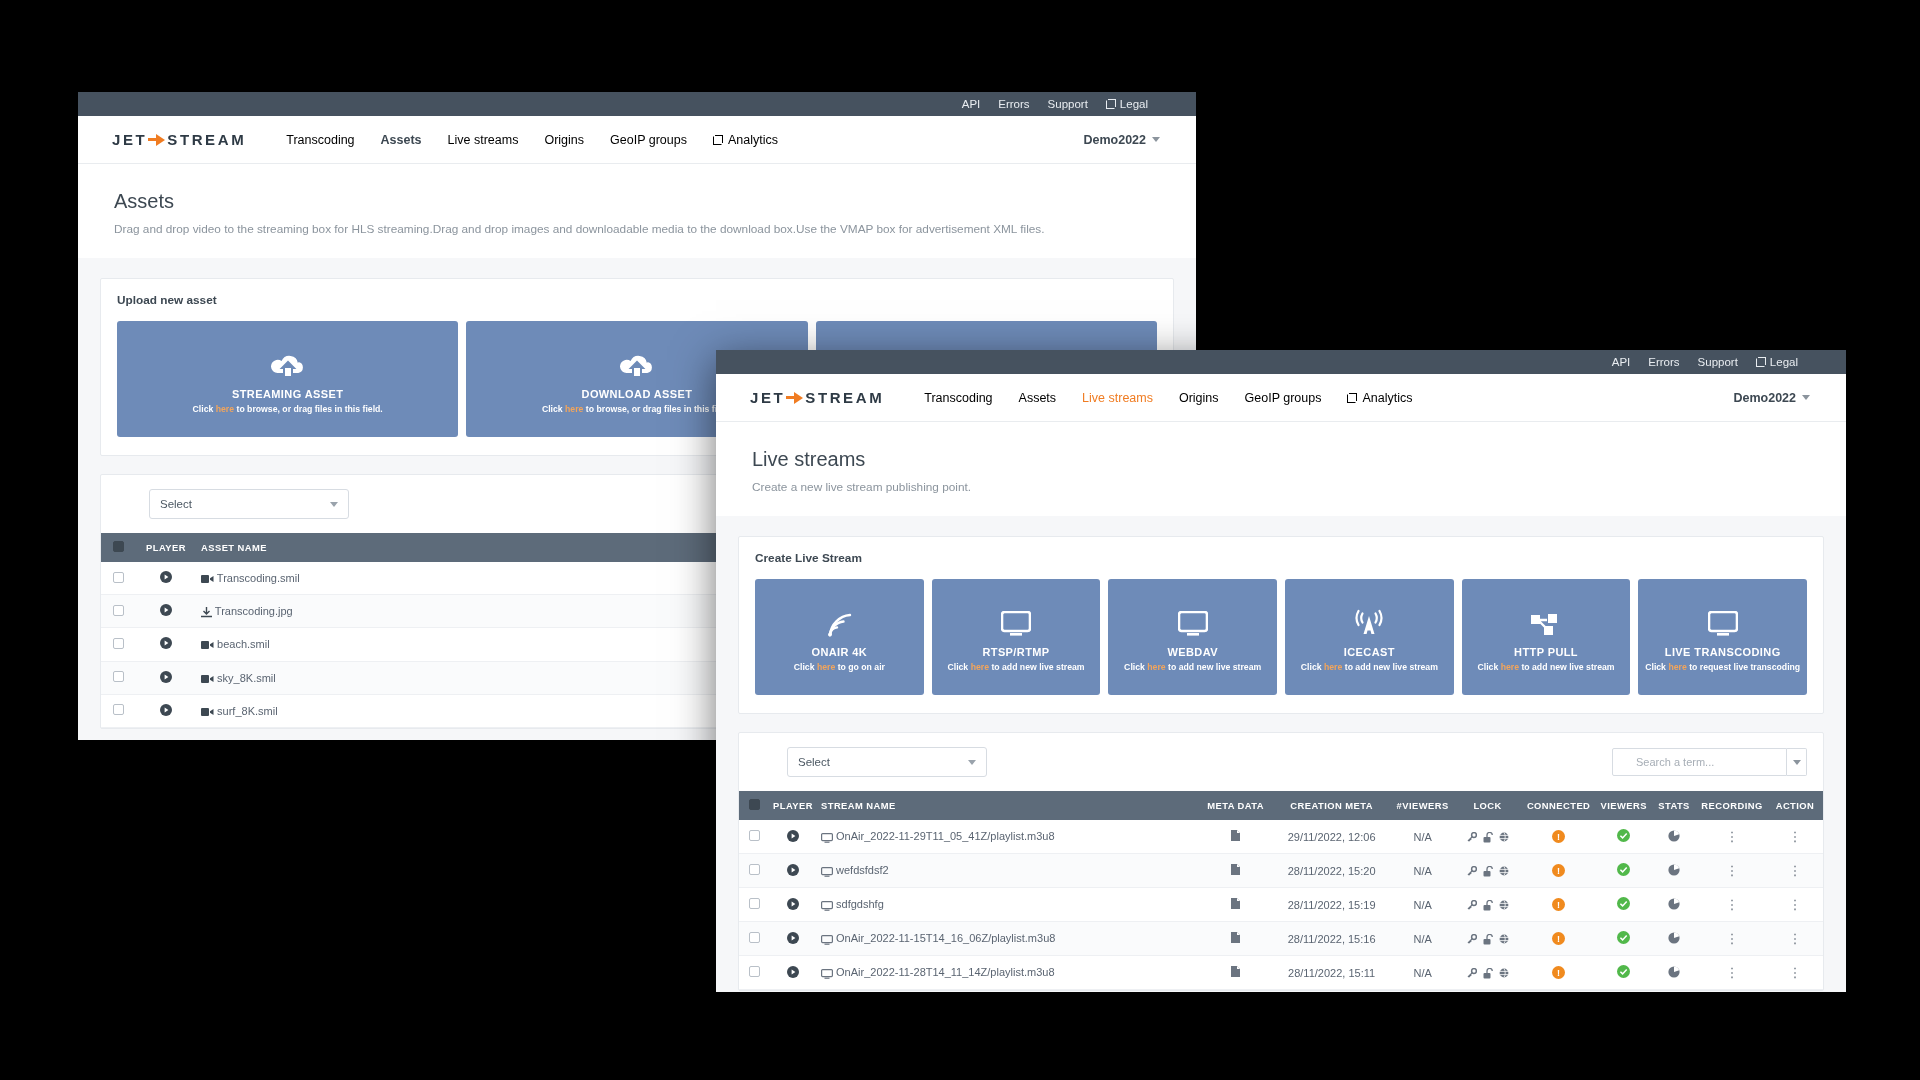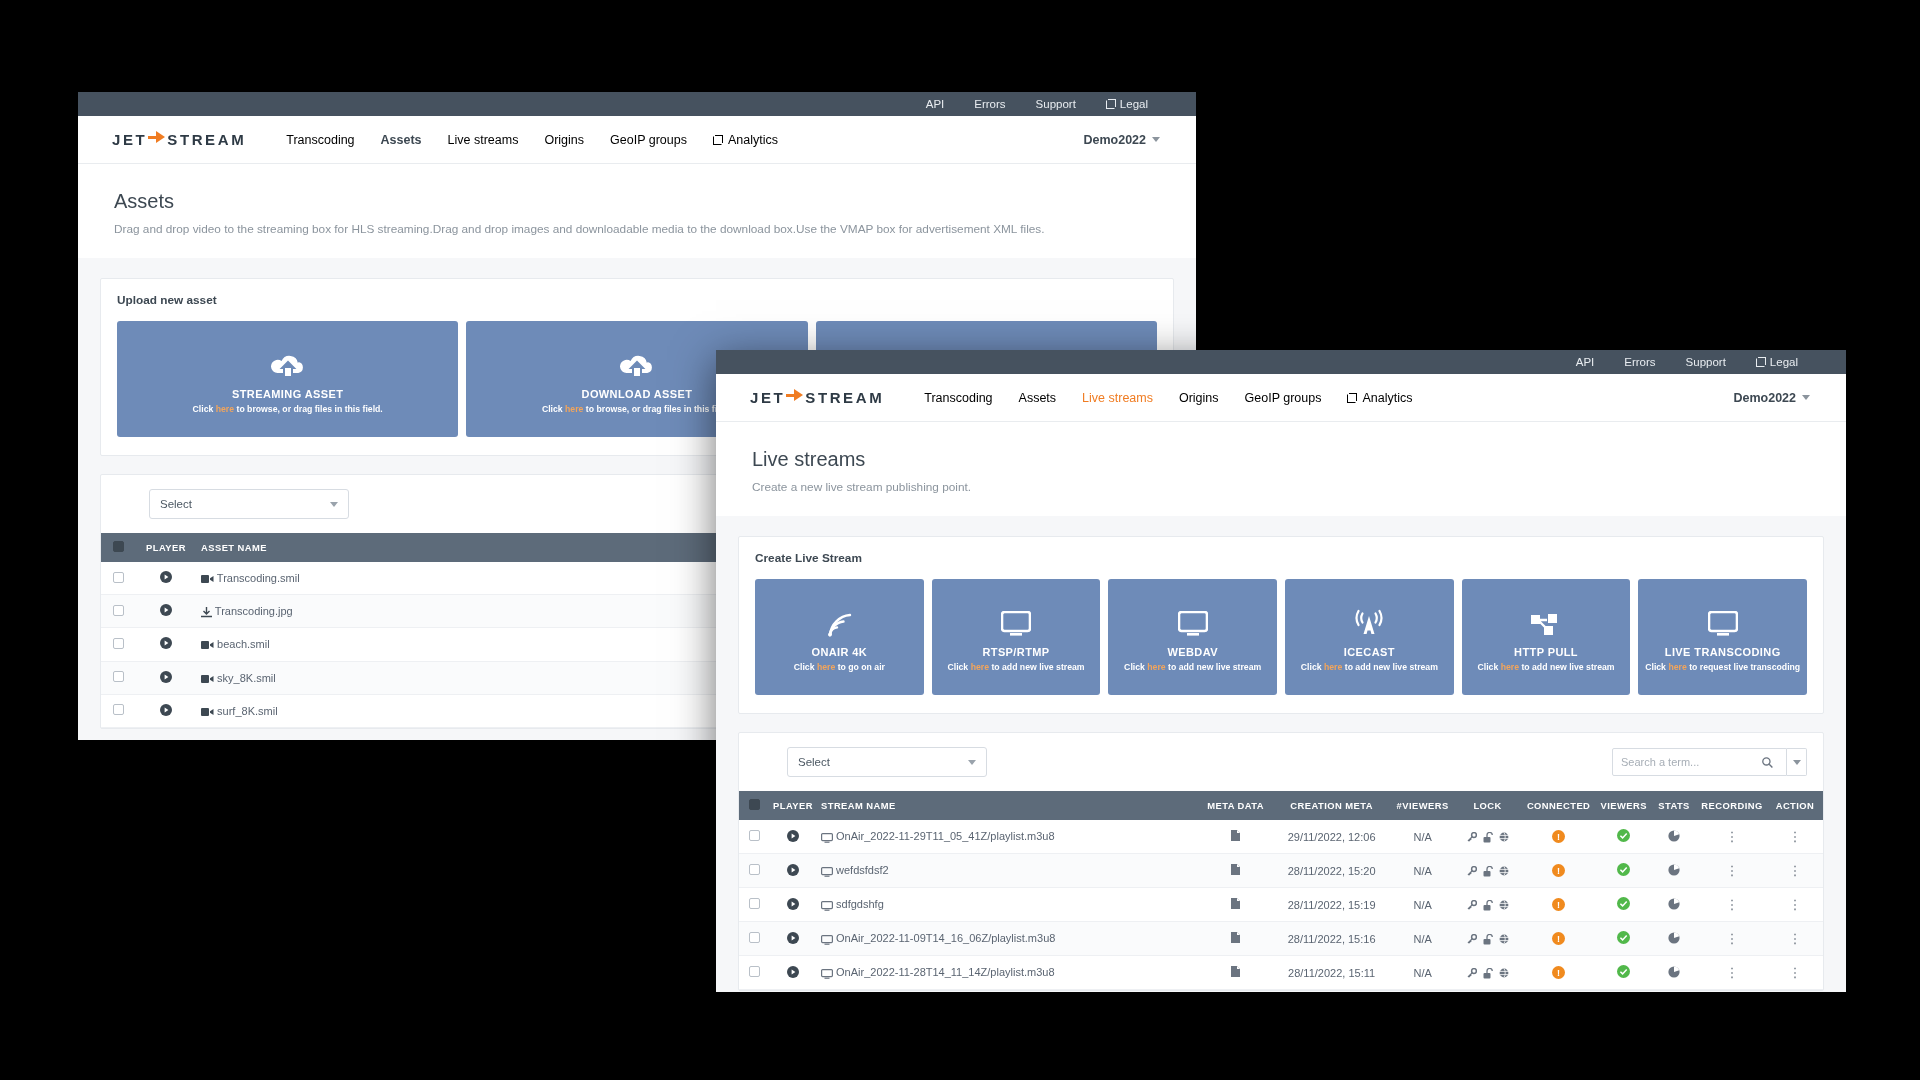--- a/index.html
+++ b/index.html
@@ -20,21 +20,21 @@
   }
   .win-assets { left: 78px; top: 92px; width: 1118px; height: 648px; }
   .win-live   { left: 716px; top: 350px; width: 1130px; height: 642px; }
 
   
   .utilbar {
     background: #46525f;
     height: 24px;
     display: flex; align-items: center; justify-content: flex-end;
     padding-right: 48px;
-    gap: 30px;
+    gap: 18px;
   }
   .utilbar a {
     color: #e9edf1; font-size: 11.5px; text-decoration: none;
     display: flex; align-items: center; gap: 4px; white-space: nowrap;
   }
   .ext-ico { display:inline-block; width:10px; height:10px; position:relative; }
   .ext-ico::before {
     content:""; position:absolute; left:0; bottom:0; width:7px; height:7px;
     border:1.3px solid currentColor; border-top-color:transparent; border-right-color:transparent;
   }
@@ -45,21 +45,21 @@
 
   
   .navbar {
     height: 48px; background:#fff;
     display:flex; align-items:center;
     padding: 0 36px 0 34px;
     border-bottom: 1px solid #e9ecef;
   }
   .logo {
     font-size: 15px; font-weight: 700; letter-spacing: 2.6px;
-    color:#2e3a45; display:flex; align-items:flex-start; white-space:nowrap;
+    color:#2e3a45; display:flex; align-items:center; white-space:nowrap;
   }
   .logo .arw {
     display:inline-block; margin:0 1px 0 1px; position:relative; width:18px; height:12px;
   }
   .logo .arw::before{
     content:""; position:absolute; left:0; top:4.5px; width:12px; height:3px; background:#f07c22;
   }
   .logo .arw::after{
     content:""; position:absolute; left:8px; top:0px;
     border-left:9px solid #f07c22; border-top:6px solid transparent; border-bottom:6px solid transparent;
@@ -103,21 +103,21 @@
   
   .tbl-toolbar { display:flex; align-items:center; padding:14px 16px; }
   .select-box {
     width:200px; height:30px; border:1px solid #d7dce2; border-radius:3px; background:#fff;
     display:flex; align-items:center; padding:0 10px; font-size:11.5px; color:#4c5863;margin-left:32px;
   }
   .select-box .cv { margin-left:auto; width:0;height:0;border-left:4px solid transparent;border-right:4px solid transparent;border-top:5px solid #9aa3ac;}
   .search-wrap { margin-left:auto; display:flex; align-items:center; }
   .search-box {
     width:175px; height:28px; border:1px solid #d7dce2; border-radius:2px 0 0 2px; background:#fff;
-    display:flex; align-items:center; padding:0 8px; font-size:11px; color:#9aa3ac; gap:6px;
+    display:flex; align-items:center; padding:0 23px; font-size:11px; color:#9aa3ac; gap:6px;
   }
   .search-box input { border:0; outline:0; width:135px; font-size:11px; color:#4c5863; font-family:inherit;}
   .search-box input::placeholder { color:#a7aeb6; }
   .search-btn {
     width:20px;height:28px;border:1px solid #d7dce2;border-left:0;border-radius:0 2px 2px 0;background:#fff;
     display:flex;align-items:center;justify-content:center;
   }
 
   
   table { width:100%; border-collapse:collapse; }
@@ -701,21 +701,21 @@
 
             <tr>
               <td class="ctr"><span class="cbx"></span></td>
               <td class="ctr"><svg width="12" height="12" viewBox="0 0 12 12">
                     <circle cx="6" cy="6" r="6" fill="#3d4852"></circle>
                     <path d="M4.6 3.4 8.4 6l-3.8 2.6z" fill="#fff"></path>
                   </svg></td>
               <td><svg width="12" height="10" viewBox="0 0 12 10" class="icn">
                     <rect x="0.6" y="0.6" width="10.8" height="7" rx="1" fill="none" stroke="#6b7480" stroke-width="1.2"></rect>
                     <rect x="3.5" y="8.6" width="5" height="1.2" fill="#6b7480"></rect>
-                  </svg> <span>OnAir_2022-11-09T14_16_06Z/playlist.m3u8</span></td>
+                  </svg> <span>OnAir_2022-11-15T14_16_06Z/playlist.m3u8</span></td>
               <td class="ctr"><svg width="9" height="11" viewBox="0 0 9 11">
                     <path d="M0 0h6l3 3v8H0z" fill="#6b7480"></path>
                     <path d="M6 0v3h3" fill="#fff"></path>
                   </svg></td>
               <td class="ctr">28/11/2022, 15:16</td>
               <td class="ctr">N/A</td>
               <td class="ctr">
                 <svg width="10" height="10" viewBox="0 0 10 10" class="icn">
                     <circle cx="7" cy="3" r="2.4" fill="none" stroke="#6b7480" stroke-width="1.5"></circle>
                     <path d="M5.3 4.7 1 9M2 8l1 1M3.2 6.8l1 1" stroke="#6b7480" stroke-width="1.3" fill="none"></path>

